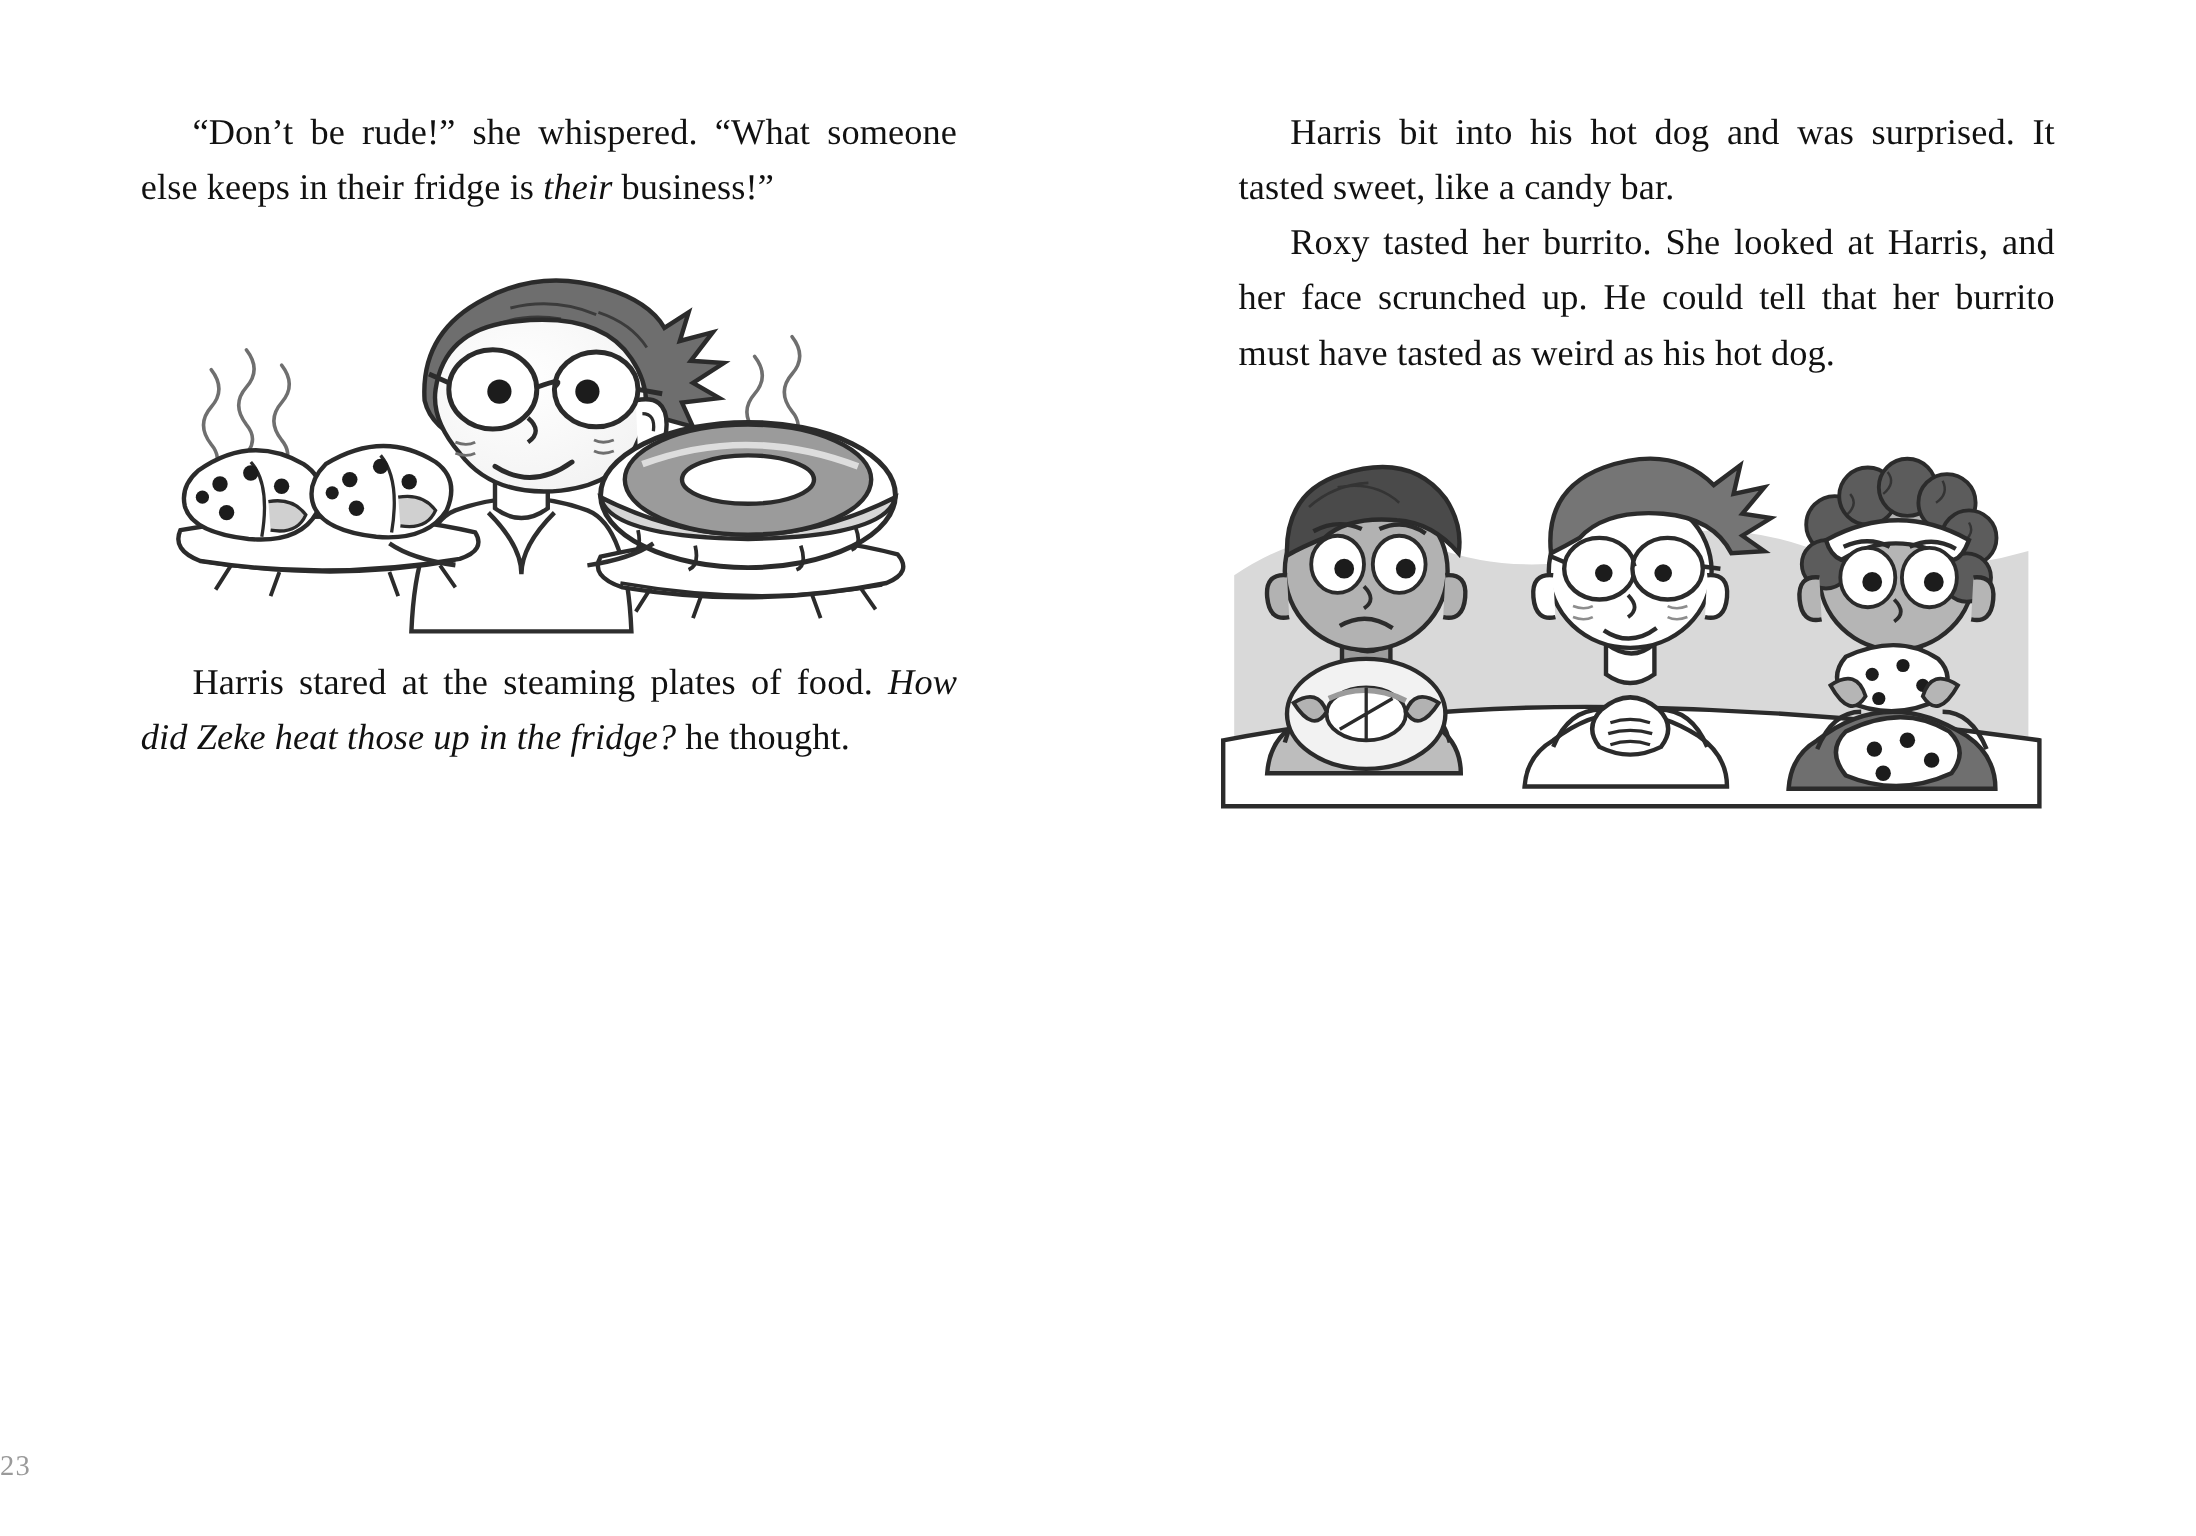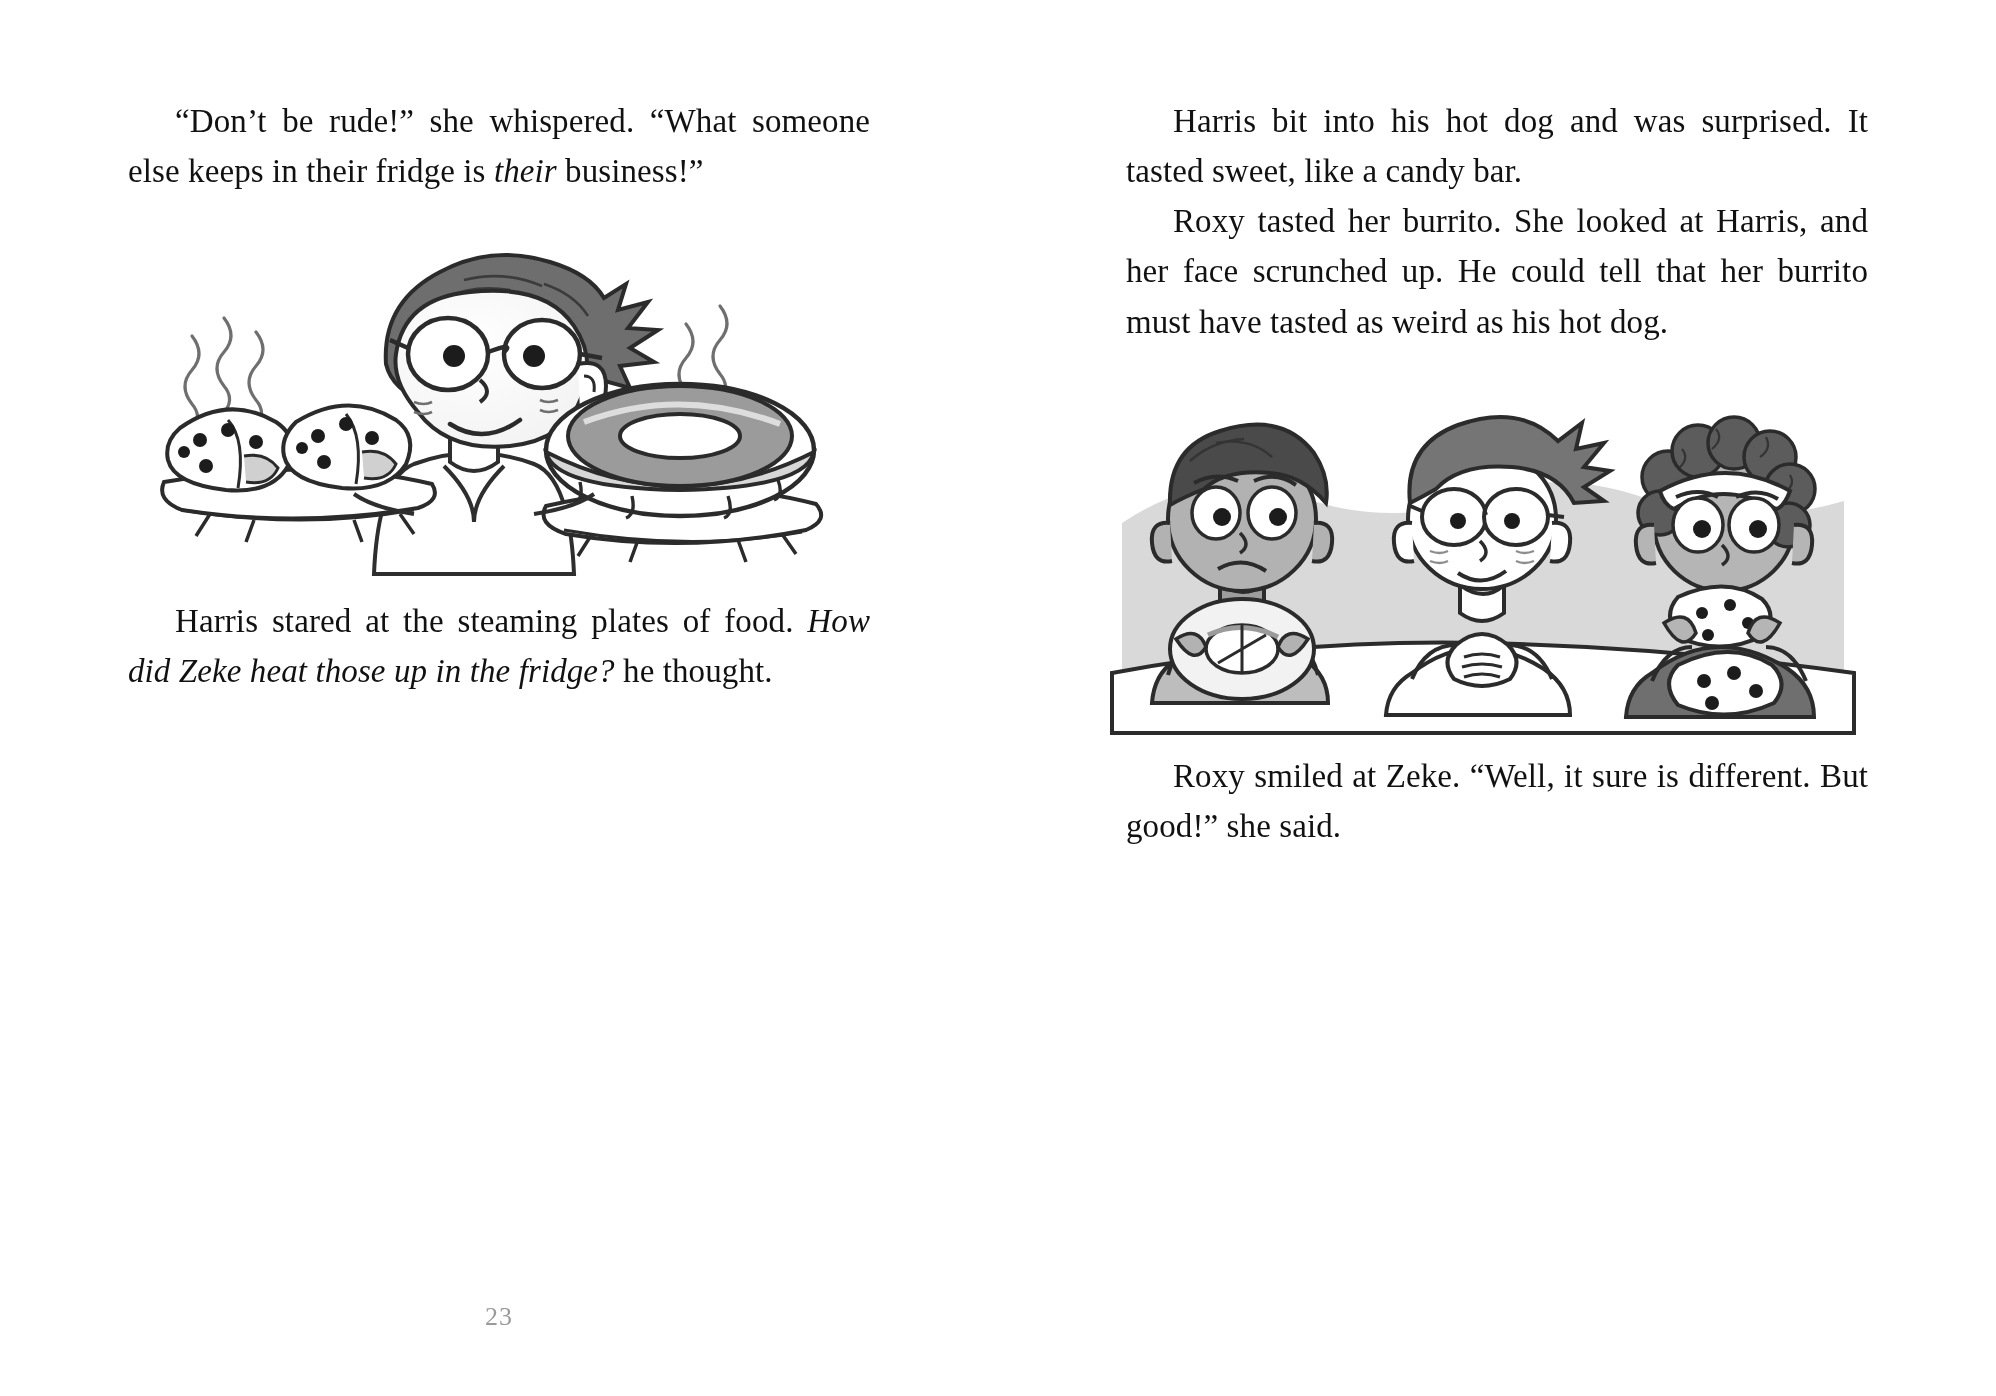--- a/index.html
+++ b/index.html
@@ -46,24 +46,23 @@
     letter-spacing: 0.1px;
   }
   p.indent {
     text-indent: 47px;
   }
   .ital {
     font-style: italic;
   }
   .folio {
     position: absolute;
-    bottom: 64px;
+    bottom: 48px;
     width: 100%;
     left: 0;
-    text-align: center;
     font-size: 26px;
     color: #9a9a9a;
     letter-spacing: 1px;
   }
   
   .illus {
     position: relative;
     width: 100%;
   }
   .illus-1 {
@@ -349,20 +348,17 @@
               <circle cx="592" cy="308" r="7"></circle>
                 <circle cx="622" cy="300" r="7"></circle>
               <circle cx="644" cy="318" r="7"></circle>
                 <circle cx="600" cy="330" r="7"></circle>
             </g>
             <path d="M540 308 q14 -34 40 -34 M694 308 q-14 -34 -40 -34" fill="none" stroke="#2b2b2b" stroke-width="4"></path>
           </g>
         </svg>
       </div>
 
-      <p class="para indent">
-        <span>Roxy smiled at Zeke. “Well, it sure is different. But good!” she said.</span>
-      </p>
 
     </div>
   </div>
 
 </div>
 
 </body></html>

